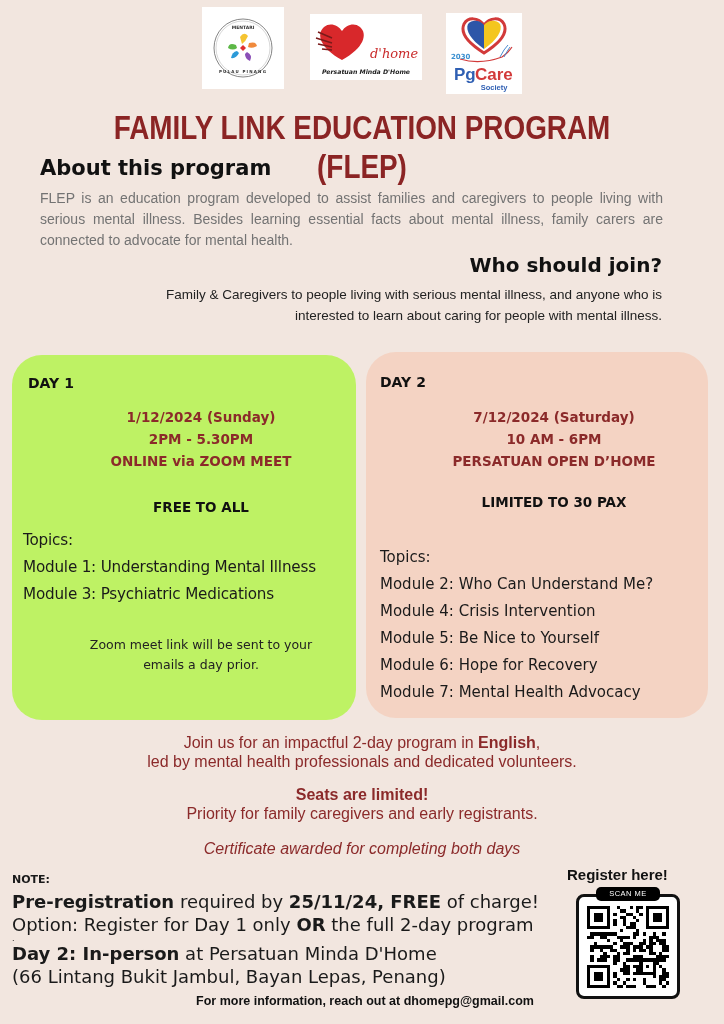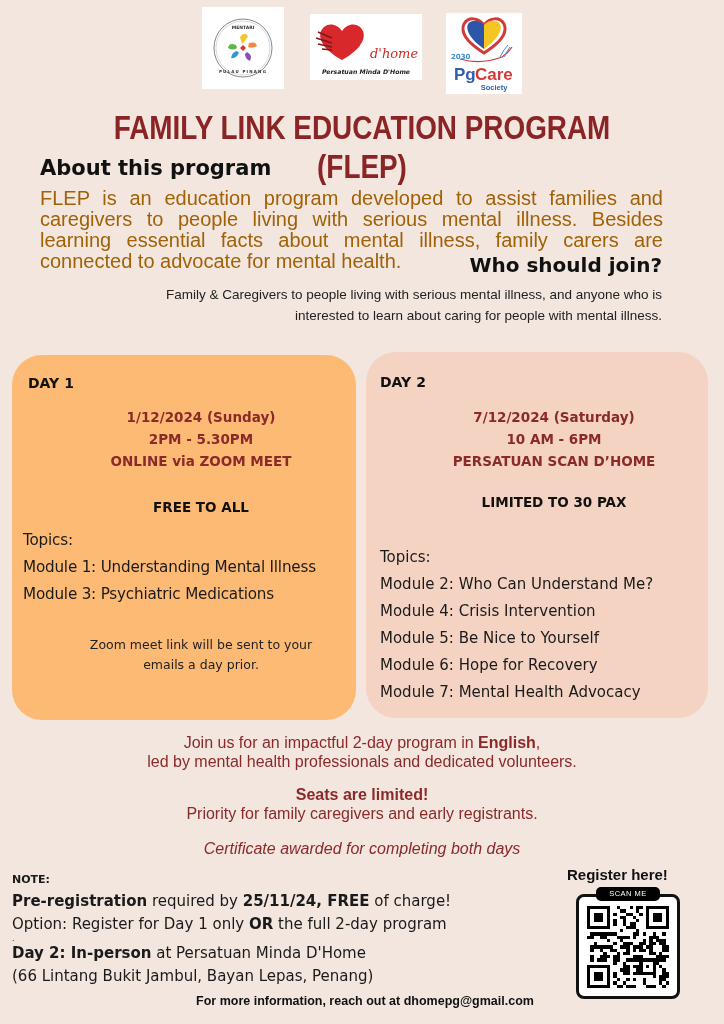--- a/index.html
+++ b/index.html
@@ -27,38 +27,38 @@
       transform: scaleX(0.82);
       transform-origin: center;
     }
     .h-about {
       position: absolute; left: 40px; top: 156px;
       font-family: "DejaVu Sans", sans-serif; font-weight: bold;
       font-size: 21px; color: #111;
     }
     .p-about {
       position: absolute; left: 40px; top: 188px; width: 623px;
-      font-family: "Liberation Sans", sans-serif; font-size: 20px;
-      line-height: 21px; text-align: justify; color: #a16207;
+      font-family: "Liberation Sans", sans-serif; font-size: 14px;
+      line-height: 21px; text-align: justify; color: #737373;
     }
     .h-who {
       position: absolute; right: 62px; top: 253px;
       font-family: "DejaVu Sans", sans-serif; font-weight: bold;
       font-size: 20px; color: #111;
     }
     .p-who {
       position: absolute; right: 62px; top: 284px; width: 580px;
       font-family: "Liberation Sans", sans-serif; font-size: 13.5px;
       line-height: 21px; text-align: right; color: #222;
     }
 
     .card {
       position: absolute; border-radius: 30px;
     }
-    #card-day1 { left: 12px; top: 355px; width: 344px; height: 365px; background: #fdba74; }
+    #card-day1 { left: 12px; top: 355px; width: 344px; height: 365px; background: #bef264; }
     #card-day2 { left: 366px; top: 352px; width: 342px; height: 366px; background: #f4d3c3; }
 
     .day-label {
       position: absolute; left: 16px; top: 20px;
       font-weight: bold; font-size: 14px; color: #111;
     }
     .card-center {
       position: absolute; left: 17px; width: 100%; text-align: center;
     }
     .event-info {
@@ -83,21 +83,21 @@
       font-size: 16px; line-height: 19px;
     }
     .cta b { font-weight: bold; }
     .cta i { font-style: italic; }
 
     .note-block {
       position: absolute; left: 12px; top: 870px;
       font-family: "DejaVu Sans", sans-serif; color: #1a1a1a;
     }
     .note-label { font-weight: bold; font-size: 11px; line-height: 20px; }
-    .note-line { font-size: 15px; line-height: 23px; white-space: nowrap; }
+    .note-line { font-size: 18px; line-height: 23px; white-space: nowrap; }
     .note-line b { font-weight: bold; }
     .dot-line { font-size: 8px; line-height: 6px; }
 
     .contact {
       position: absolute; left: 0; width: 724px; top: 994px;
       text-align: center;
       font-family: "Liberation Sans", sans-serif; font-weight: bold;
       font-size: 12.5px; color: #111; padding-left: 6px;
     }
 
@@ -189,21 +189,21 @@
     <div>Zoom meet link will be sent to your</div>
     <div>emails a day prior.</div>
   </div>
 </div>
 
 <div class="card" id="card-day2">
   <div class="day-label" style="top:22px; left:14px;">DAY 2</div>
   <div class="card-center event-info" style="top:54px;">
     <div>7/12/2024 (Saturday)</div>
     <div>10 AM - 6PM</div>
-    <div>PERSATUAN SCAN D’HOME</div>
+    <div>PERSATUAN OPEN D’HOME</div>
   </div>
   <div class="card-center capacity" style="top:142px;">LIMITED TO 30 PAX</div>
   <div class="topics" style="top:192px; left:14px;">
     <div>Topics:</div>
     <div>Module 2: Who Can Understand Me?</div>
     <div>Module 4: Crisis Intervention</div>
     <div>Module 5: Be Nice to Yourself</div>
     <div>Module 6: Hope for Recovery</div>
     <div>Module 7: Mental Health Advocacy</div>
   </div>

